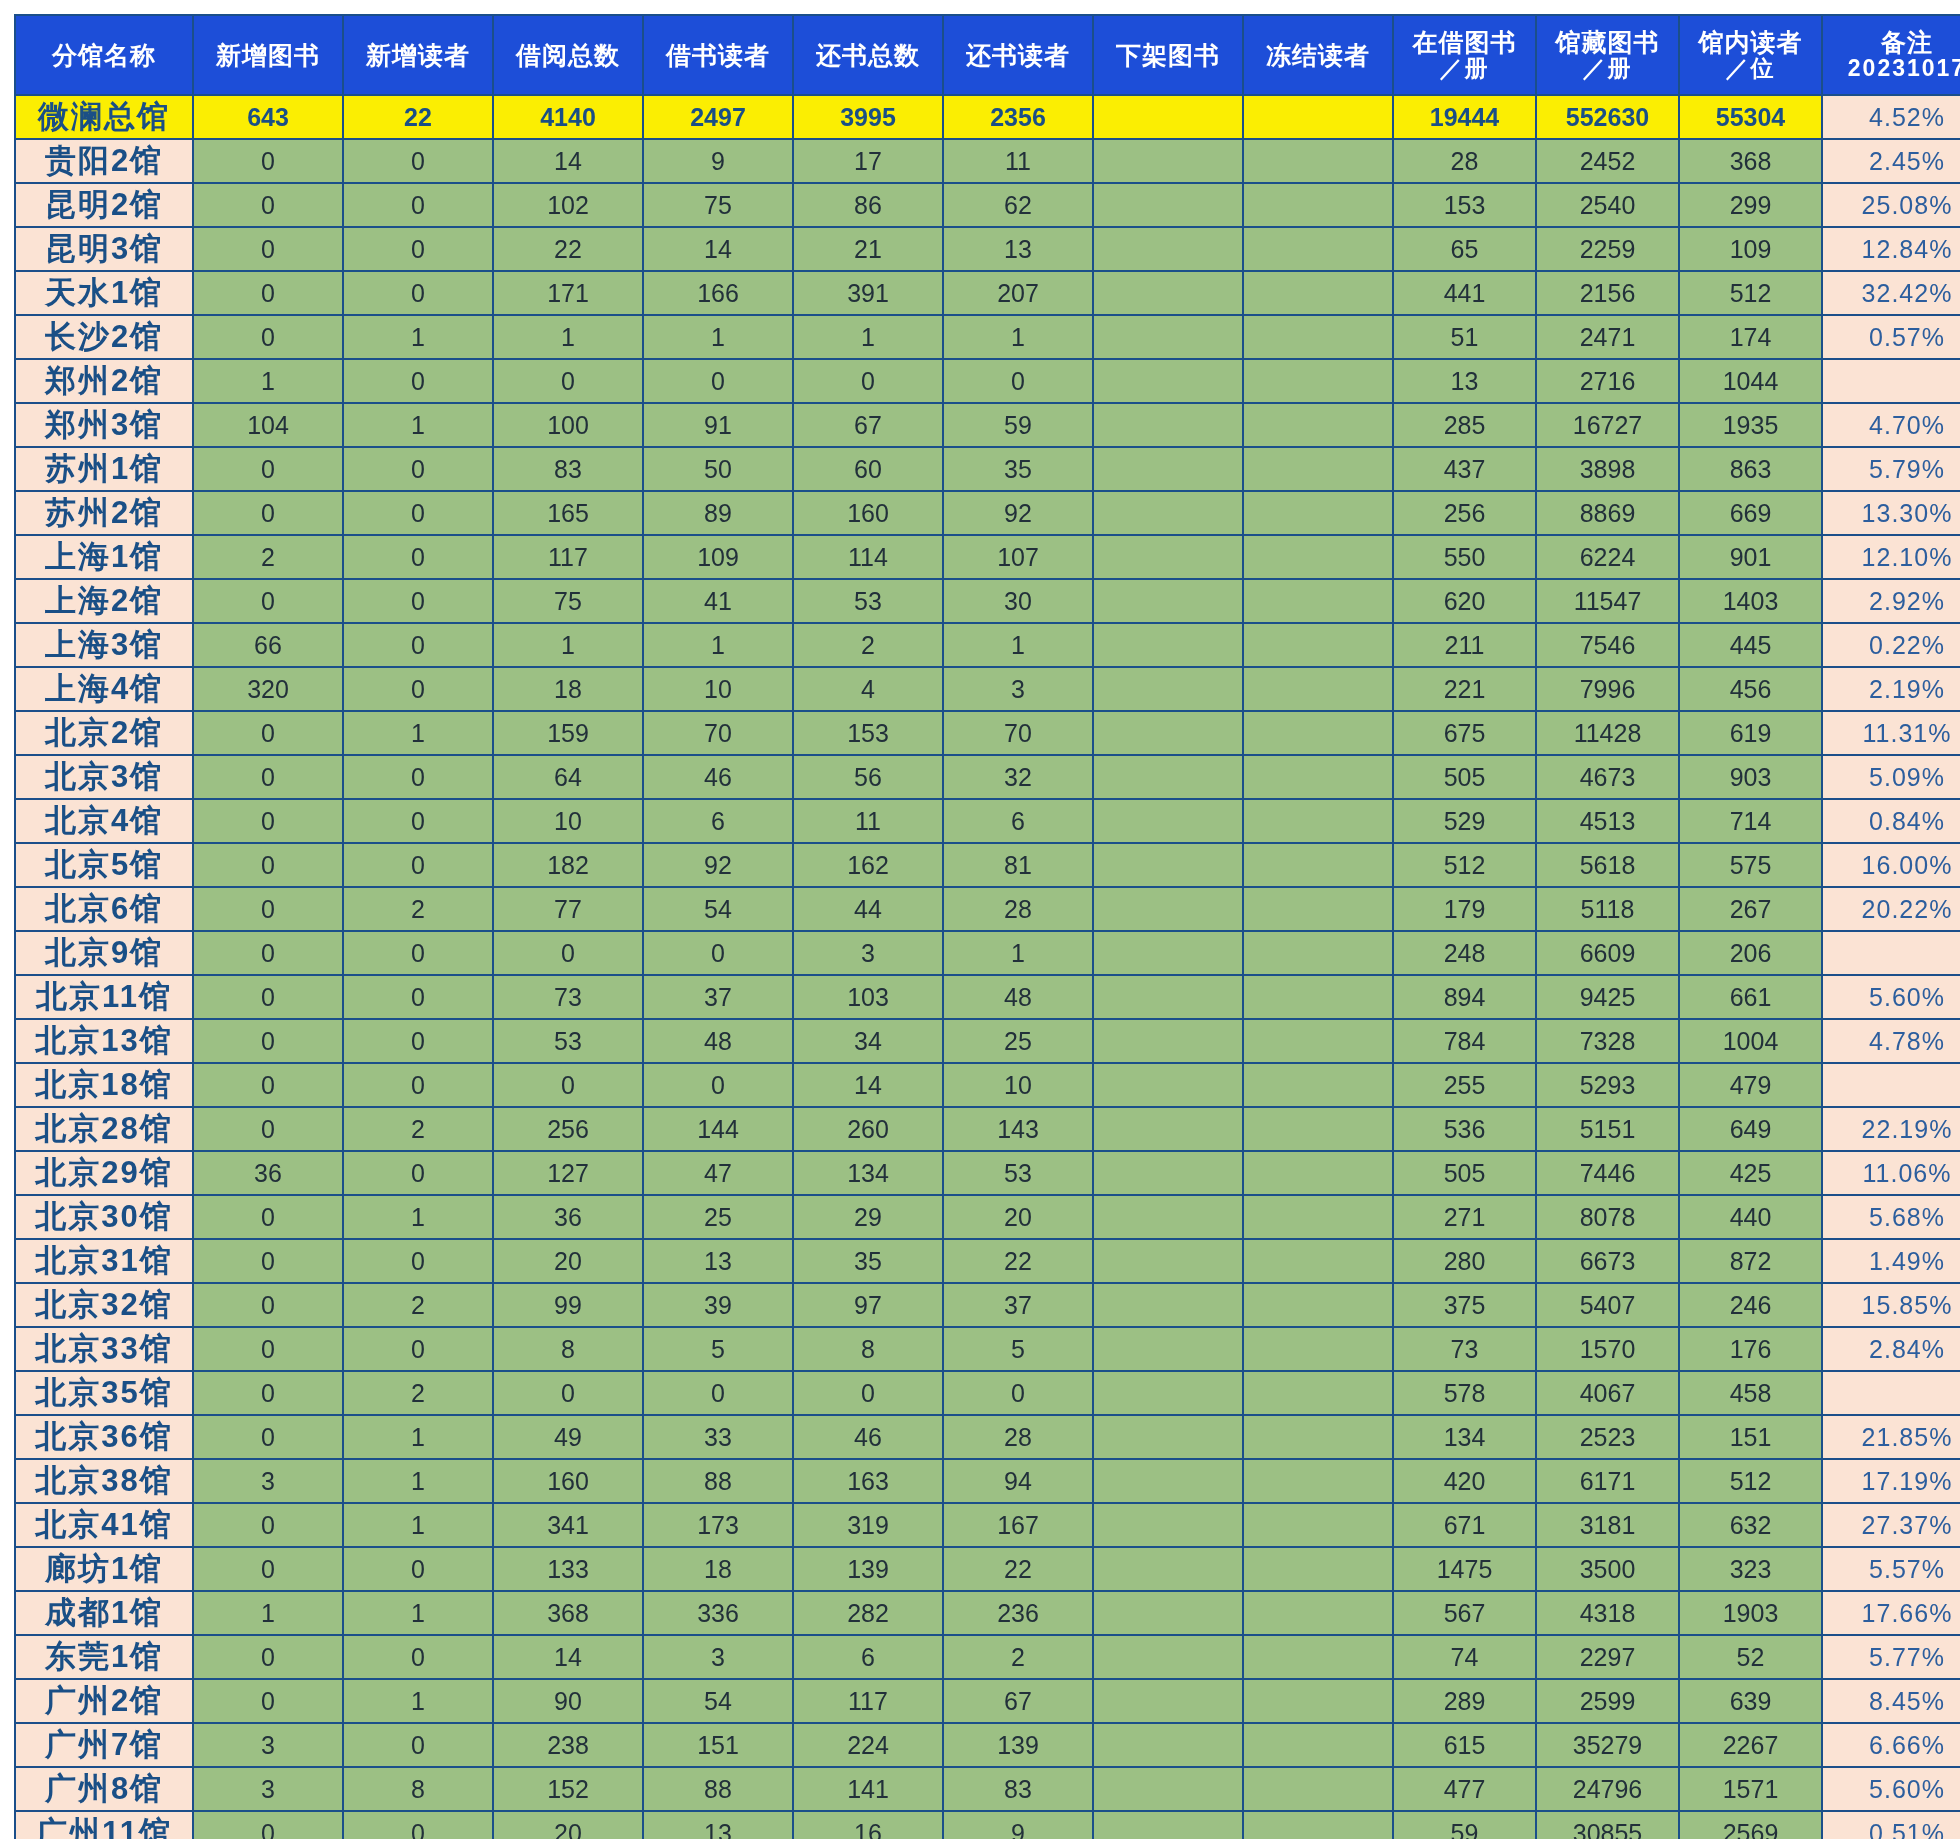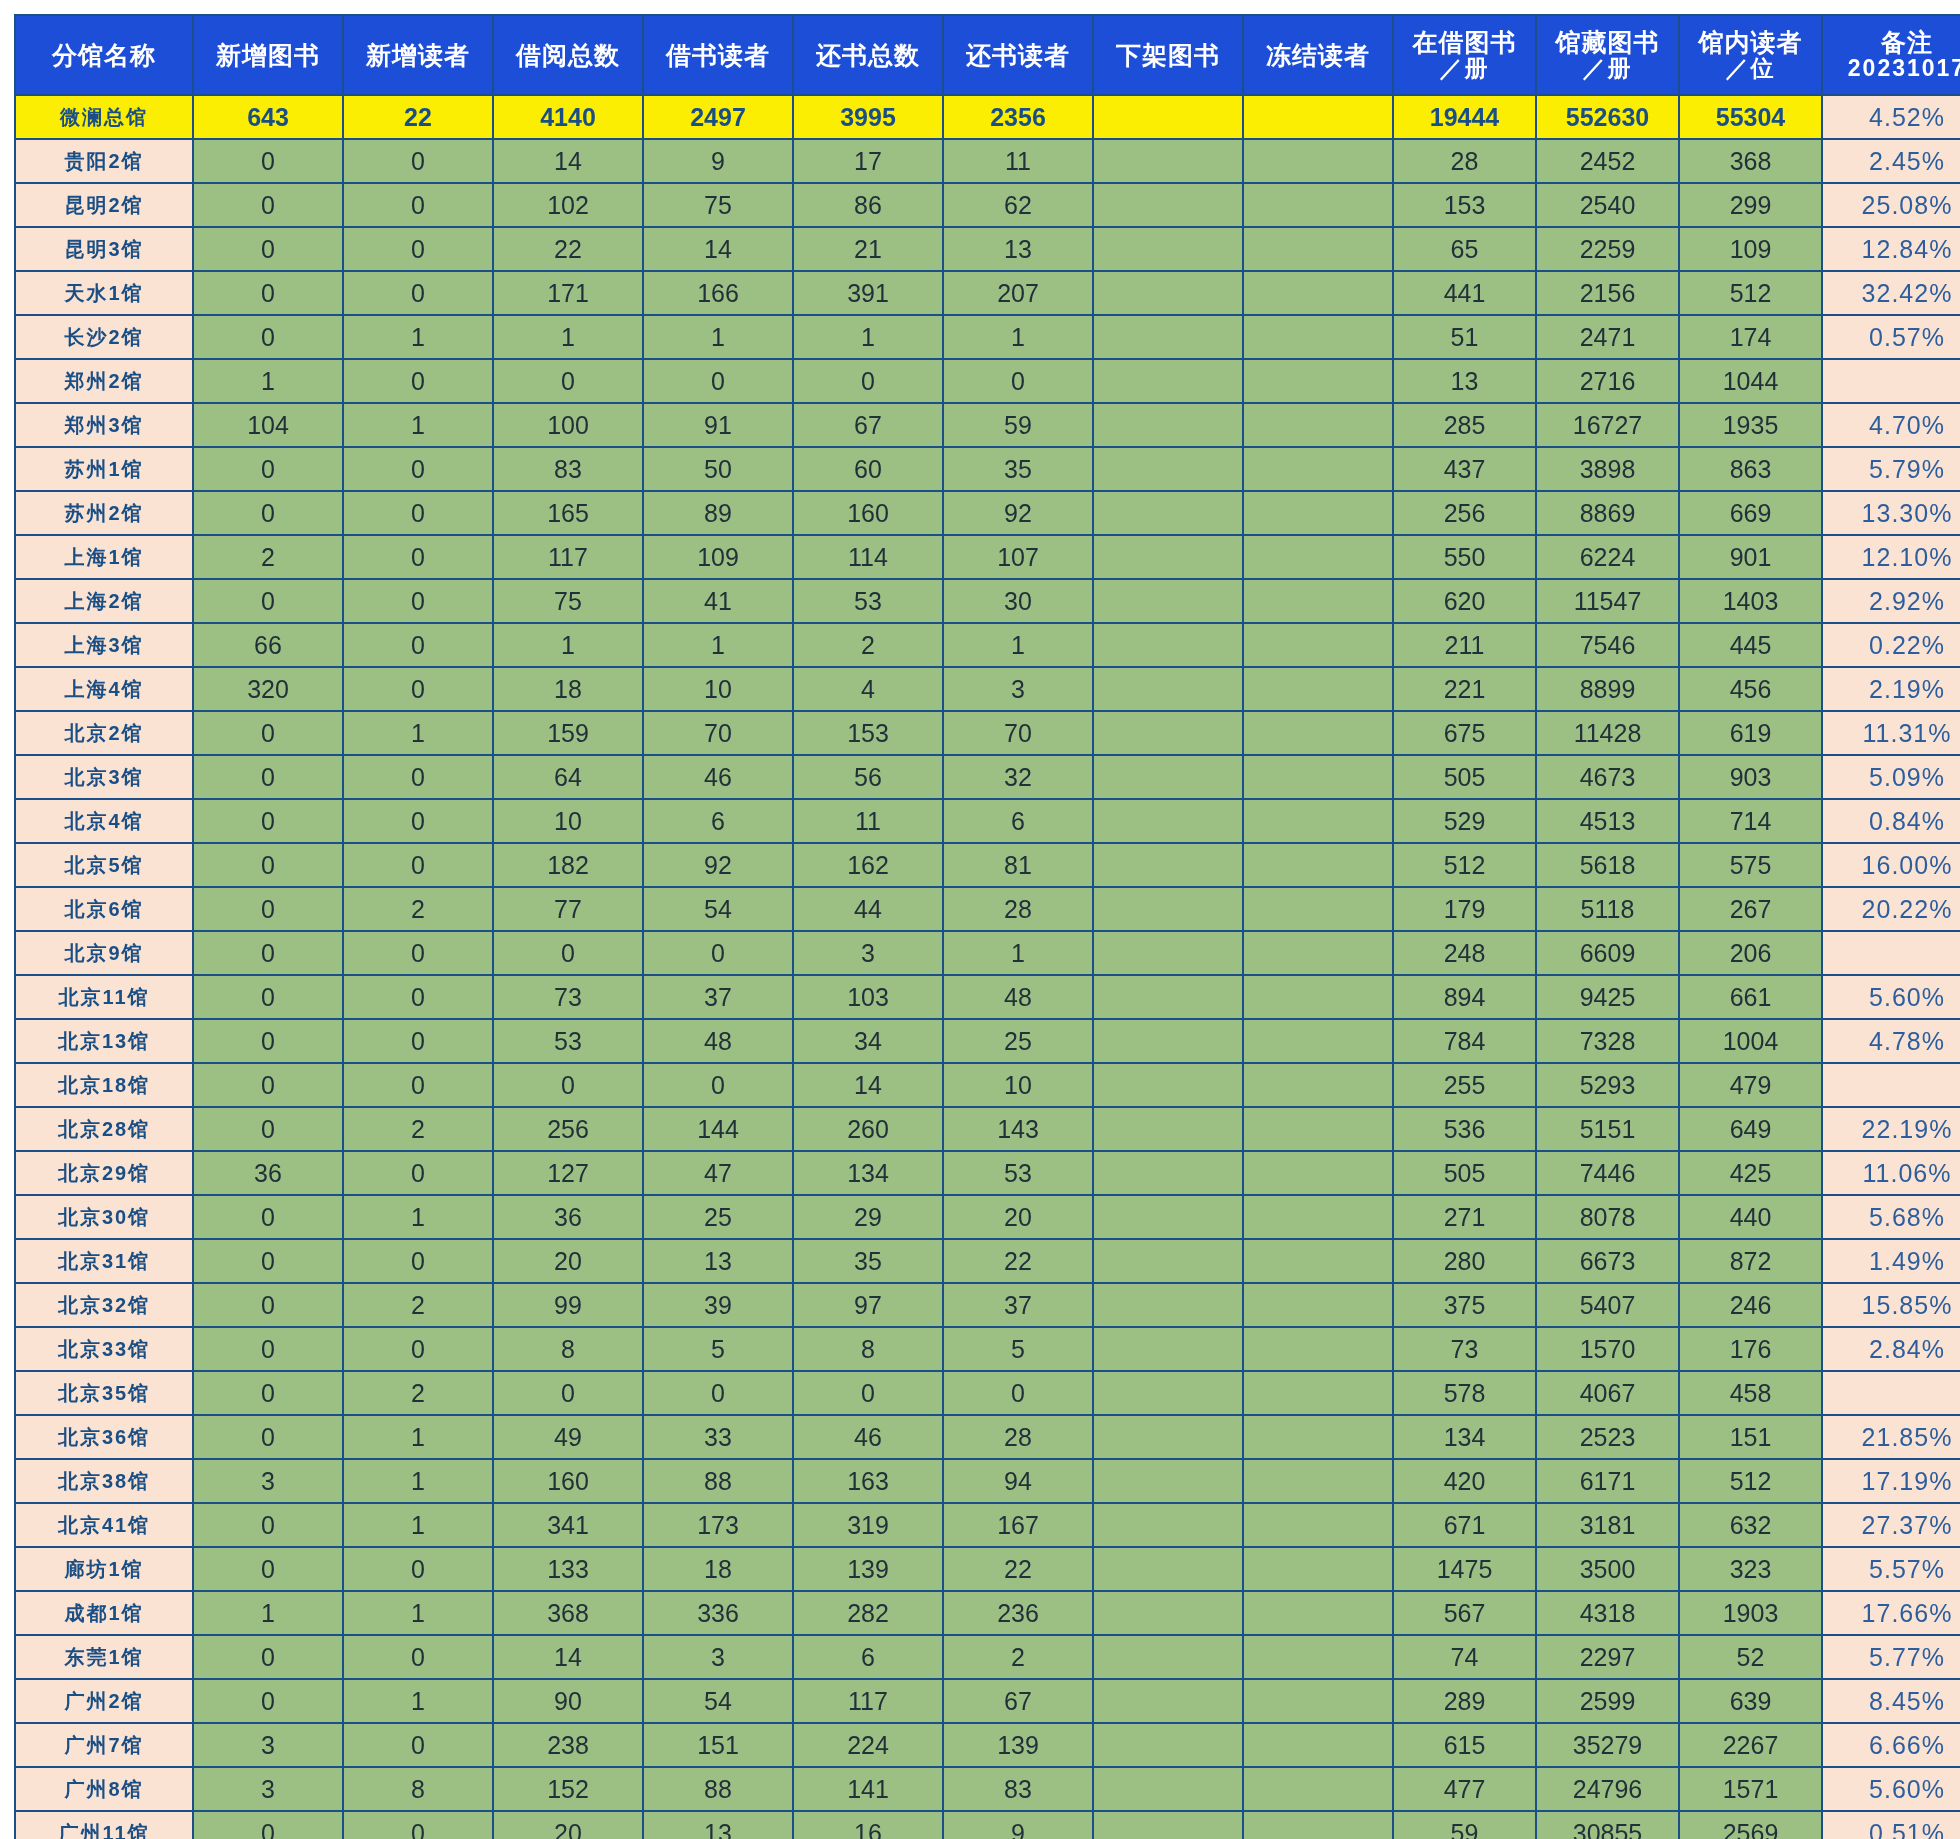--- a/index.html
+++ b/index.html
@@ -43,21 +43,21 @@
     display: block;
     font-size: 23px;
     letter-spacing: 2px;
   }
   
   td.name {
     background: #fbe3d4;
     color: #1a4f86;
     font-weight: bold;
     letter-spacing: 2px;
-    font-size: 20px;
+    font-size: 31px;
   }
   
   td.num {
     background: #9cc084;
     color: #22303a;
     font-size: 25px;
   }
   td.blank {
     background: #9cc084;
   }
@@ -319,21 +319,21 @@
           <td class="name">上海4馆</td>
           <td class="num">320</td>
           <td class="num">0</td>
           <td class="num">18</td>
           <td class="num">10</td>
           <td class="num">4</td>
           <td class="num">3</td>
           <td class="num blank"></td>
           <td class="num blank"></td>
           <td class="num">221</td>
-          <td class="num">8899</td>
+          <td class="num">7996</td>
           <td class="num">456</td>
           <td class="note">2.19%</td>
         </tr>
         <tr>
           <td class="name">北京2馆</td>
           <td class="num">0</td>
           <td class="num">1</td>
           <td class="num">159</td>
           <td class="num">70</td>
           <td class="num">153</td>

